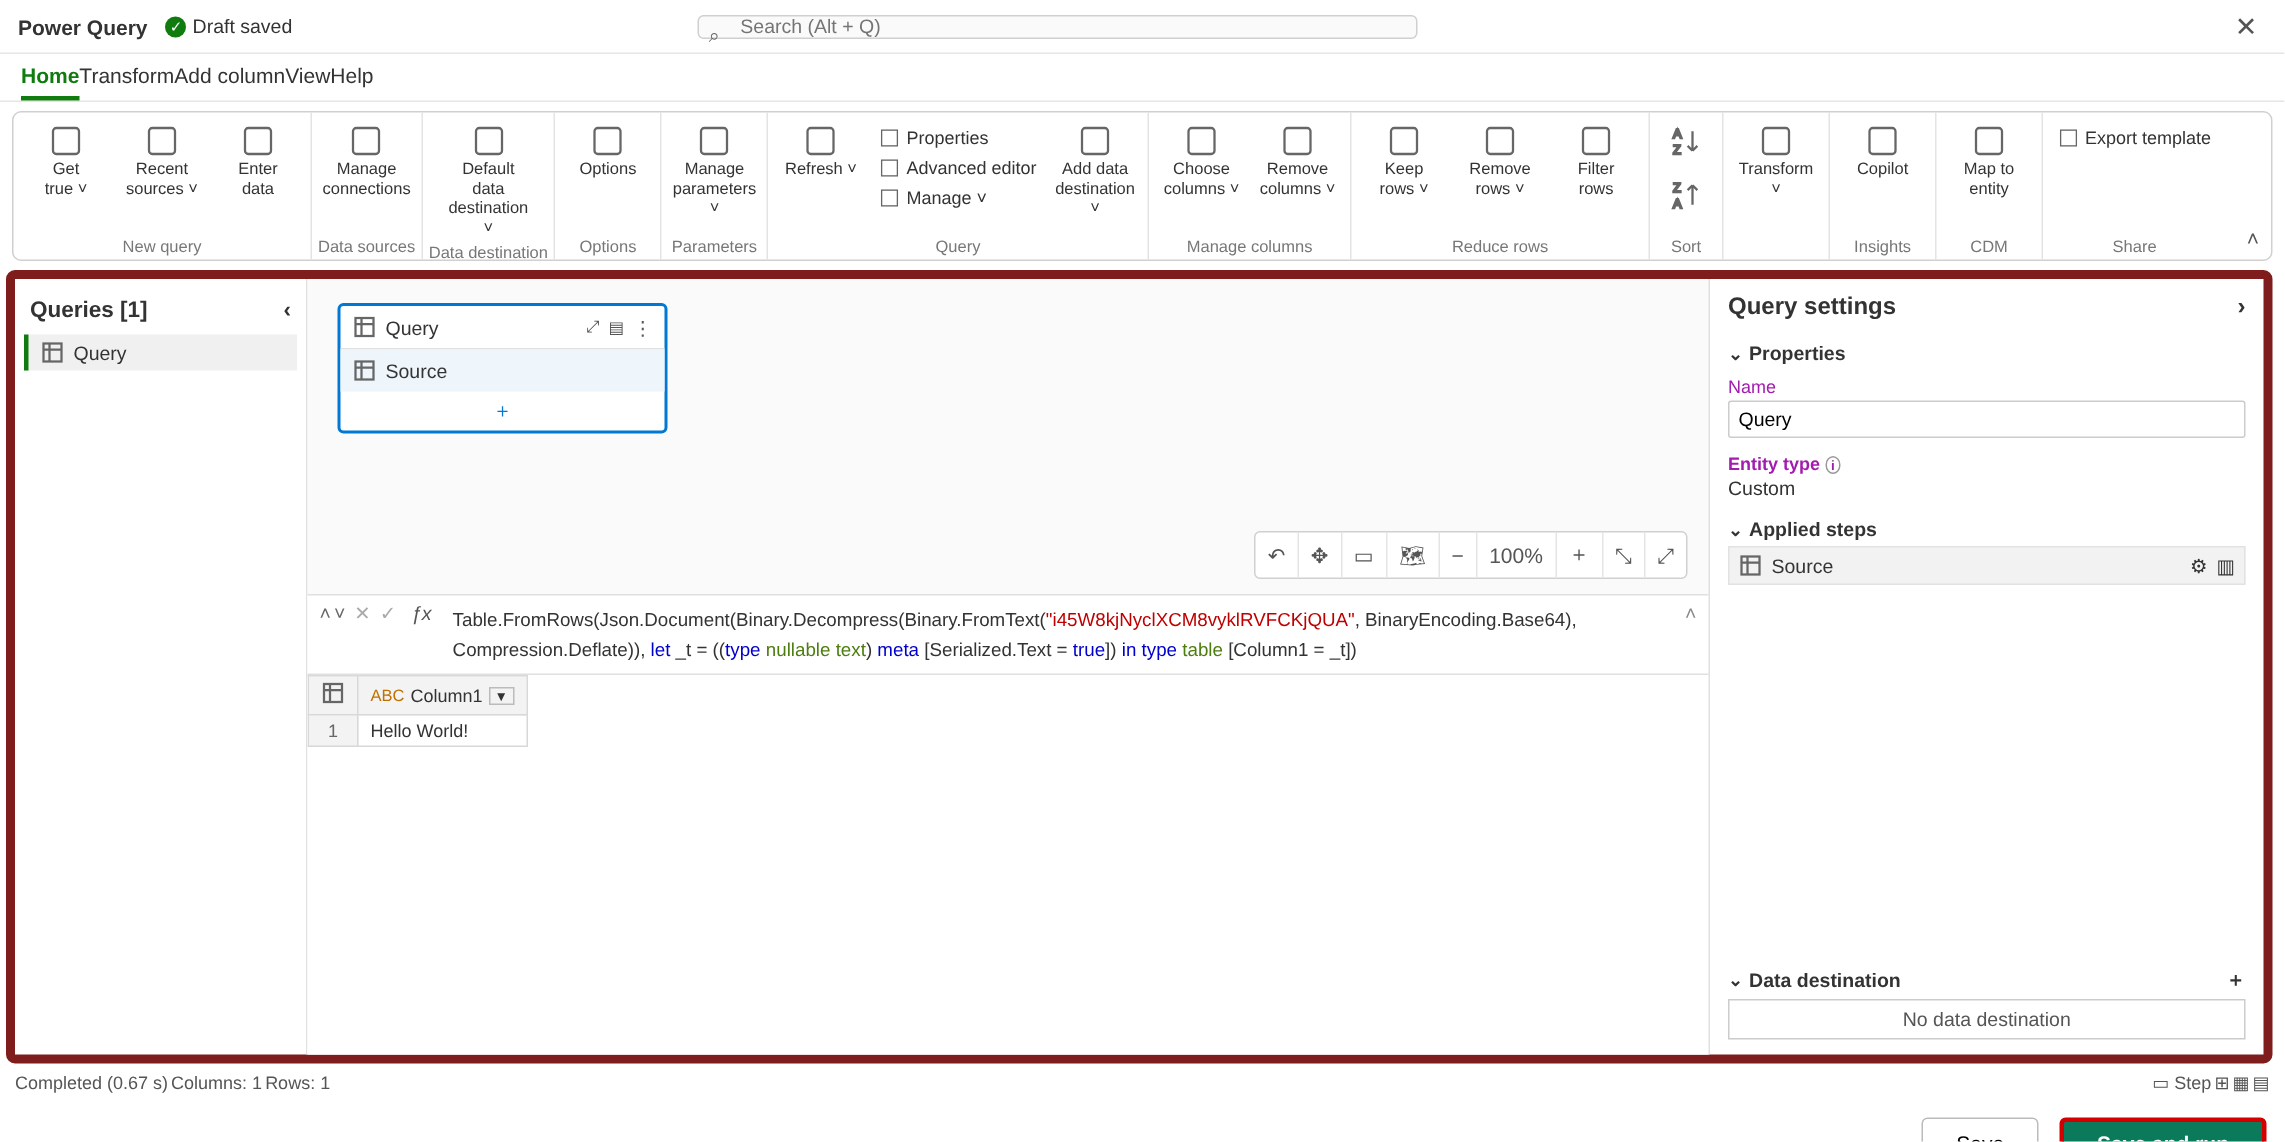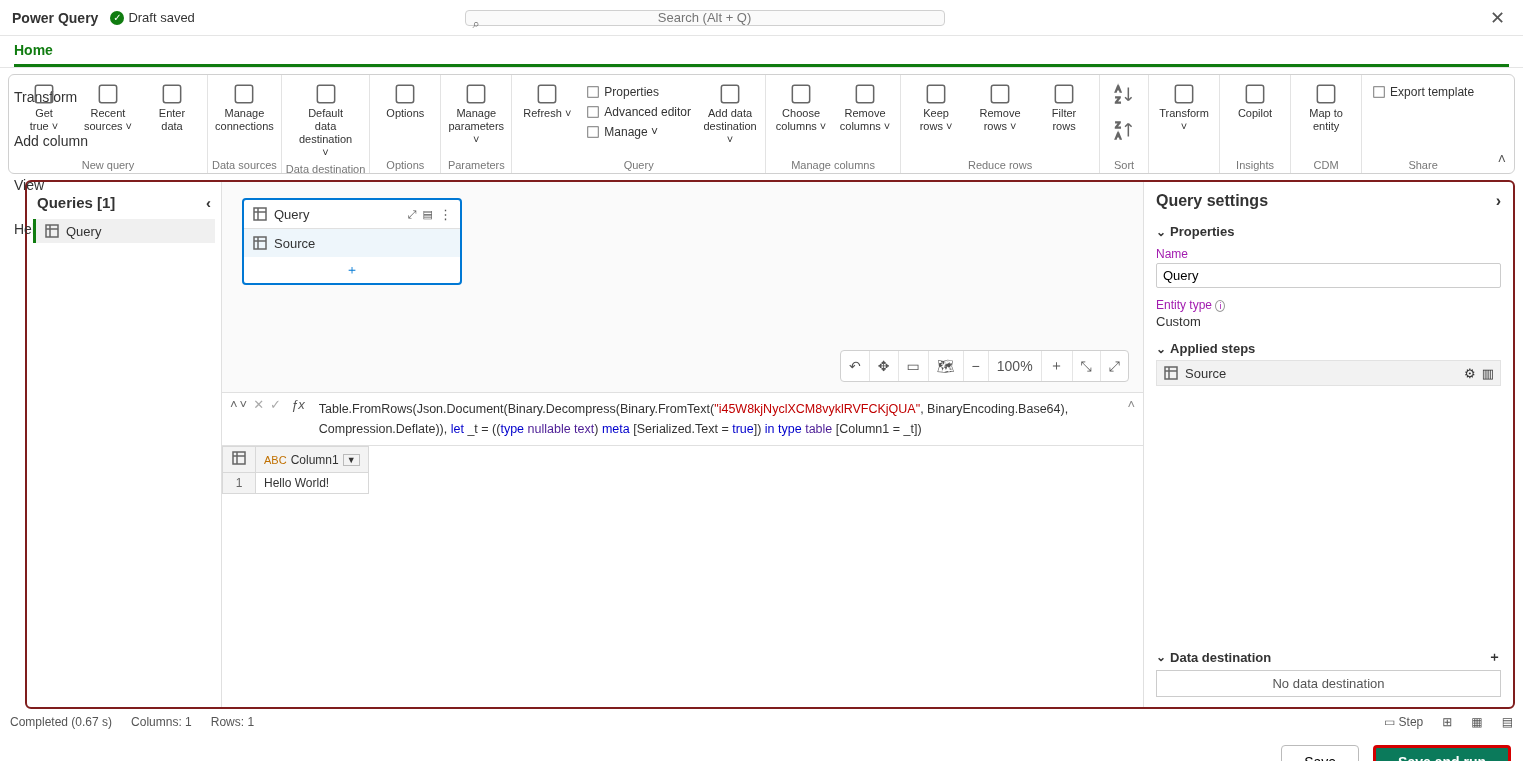--- a/index.html
+++ b/index.html
@@ -3,81 +3,81 @@
 <meta charset="utf-8">
 <style>
 * { box-sizing: border-box; margin: 0; padding: 0; font-family: "Segoe UI", Arial, sans-serif; }
 body { width: 1523px; height: 761px; background: #fff; font-size: 13px; color: #333; overflow: hidden; }
 
 .titlebar { display: flex; align-items: center; height: 36px; padding: 0 12px; border-bottom: 1px solid #e5e5e5; }
 .titlebar .app-title { font-weight: 600; font-size: 14px; margin-right: 12px; }
 .titlebar .status { display: flex; align-items: center; gap:4px; font-size: 13px; color:#333; }
 .titlebar .status .check { width:14px; height:14px; border-radius:50%; background:#107c10; color:#fff; display:flex; align-items:center; justify-content:center; font-size:10px; }
 .titlebar .search-wrap { margin:0 auto; }
-.titlebar .search { width:480px; height:16px; border:1px solid #d0d0d0; border-radius:4px; background:#fafafa; padding:0 28px; font-size:13px;text-align:center; }
+.titlebar .search { width:480px; height:16px; border:1px solid #d0d0d0; border-radius:4px; background:#fafafa; padding:0 28px; font-size:13px; }
 .search-wrap { position:relative; }
 .search-wrap .sicon { position:absolute; left:8px; top:6px; color:#666; }
 .titlebar .close-x { margin-left:auto; font-size:18px; color:#555; cursor:pointer; padding:0 6px; }
 
-.tabs { display:flex; gap:22px; padding:6px 14px 0; border-bottom:1px solid #e5e5e5; height:32px;flex-direction:column; }
+.tabs { display:flex; padding:6px 14px 0; border-bottom:1px solid #e5e5e5; height:32px; }
 .tabs .tab { font-size:14px; padding-bottom:6px; cursor:pointer; }
 .tabs .tab.active { color:#107c10; border-bottom:3px solid #107c10; font-weight:600; }
 
 .ribbon { display:flex; border:1px solid #d0d0d0; margin:6px 8px; border-radius:6px; height:100px; position:relative; }
 .ribbon .group { display:flex; flex-direction:column; align-items:center; border-right:1px solid #e3e3e3; padding:4px 4px 2px; }
 .ribbon .group:last-of-type { border-right:none; }
 .ribbon .buttons { display:flex; gap:2px; }
 .ribbon .rbtn { display:flex; flex-direction:column; align-items:center; justify-content:flex-start; width:62px; padding:2px 2px; cursor:pointer; border-radius:3px; }
 .ribbon .rbtn.narrow { width:48px; }
 .ribbon .rbtn svg { width:26px; height:26px; stroke:#666; fill:none; stroke-width:1.4; }
 .ribbon .rbtn .lbl { font-size:11px; line-height:13px; text-align:center; color:#333; white-space:pre-line;}
 .ribbon .group-label { font-size:11px; color:#777; text-align:center; margin-top:auto; padding-top:2px; }
 .ribbon .minibtns { display:flex; flex-direction:column; gap:2px; justify-content:flex-start; padding-top:4px;}
 .ribbon .minibtn { display:flex; align-items:center; gap:4px; font-size:12px; padding:2px 6px; cursor:pointer; border-radius:3px; }
 .ribbon .minibtn svg { width:14px; height:14px; stroke:#666; fill:none; }
 .ribbon .collapse { position:absolute; right:8px; bottom:6px; cursor:pointer; font-size:14px; color:#555;}
 
-.main { display:flex; height:calc(761px - 36px - 32px - 112px - 52px); margin:0 8px 0 25px; border:2px solid #7f1d1d; border-radius:6px; }
+.main { display:flex; height:calc(761px - 36px - 32px - 112px - 52px); margin:0 8px 0 4px; border:6px solid #7f1d1d; border-radius:6px; }
 .queries { width:195px; border-right:1px solid #e0e0e0; padding:8px 4px; }
 .queries .hdr { display:flex; align-items:center; justify-content:space-between; padding:4px 6px; font-weight:600; font-size:15px;}
 .queries .item { display:flex; align-items:center; gap:6px; padding:4px 8px; margin:4px 2px; background:#f0f0f0; border-left:3px solid #107c10; cursor:pointer; font-size:13px;}
 .center { flex:1; display:flex; flex-direction:column; background:#fafafa; }
 .diagram { flex:0 0 210px; position:relative; padding:16px 20px; }
 .qcard { width:220px; border:2px solid #0078d4; border-radius:4px; background:#fff; position:absolute; left:20px; top:16px;}
 .qcard .qhdr { display:flex; align-items:center; gap:6px; padding:6px 8px; border-bottom:1px solid #e0e0e0; font-size:13px;}
 .qcard .qhdr .spacer { flex:1; }
 .qcard .step { display:flex; align-items:center; gap:6px; padding:6px 8px; background:#eef6fb; font-size:13px;}
 .qcard .addrow { text-align:center; color:#0078d4; padding:4px; cursor:pointer;}
 .diagram .toolbar { position:absolute; right:14px; bottom:10px; display:flex; border:1px solid #d0d0d0; border-radius:4px; background:#fff; height:32px; align-items:center;}
 .diagram .toolbar .tb { padding:0 8px; color:#555; cursor:pointer; font-size:14px; border-right:1px solid #e5e5e5; display:flex; align-items:center; height:100%;}
 .diagram .toolbar .tb:last-child { border-right:none;}
 .formulabar { display:flex; align-items:flex-start; background:#fff; border-top:1px solid #e0e0e0; border-bottom:1px solid #e0e0e0; padding:4px 8px; gap:6px; }
 .formulabar .nav { display:flex; gap:2px; color:#666;}
 .formulabar .fx { font-style:italic; color:#555; padding:0 4px;}
 .formulabar .code { flex:1; font-family:Consolas,monospace; font-size:12.5px; line-height:20px; white-space:pre-wrap; padding:2px 4px;}
 .code .kw { color:#0000cc;}
 .code .str { color:#c00000;}
-.code .np { color:#4c1d95;}
+.code .np { color:#4d7c0f;}
 .grid { flex:1; background:#fff; font-size:12px; overflow:hidden; }
 .grid table { border-collapse:collapse; }
 .grid th, .grid td { border:1px solid #d8d8d8; padding:3px 8px; text-align:left; }
 .grid th { background:#f3f3f3; font-weight:400;}
 .grid .rownum { background:#f3f3f3; width:28px; text-align:center; color:#666;}
 .grid .colhdr { display:flex; align-items:center; gap:4px;justify-content:flex-end;}
 
 .settings { width:370px; border-left:1px solid #e0e0e0; padding:10px 12px; display:flex; flex-direction:column; }
 .settings .shdr { display:flex; justify-content:space-between; align-items:flex-end; font-size:16px; font-weight:600; margin-bottom:8px;}
 .settings .sect { font-size:13px; font-weight:600; margin:6px 0 4px; display:flex; align-items:center; gap:4px;}
 .settings .sect::before { content:"⌄"; font-size:12px;}
 .settings .lbl { font-size:12px; color:#a21caf; margin:4px 0 2px;}
 .settings input[type=text]{ width:100%; border:1px solid #ccc; border-radius:2px; padding:4px 6px; font-size:13px;}
 .settings .stepitem { display:flex; align-items:center; gap:6px; padding:4px 6px; background:#f2f2f2; border:1px solid #e2e2e2; font-size:13px;}
 .settings .destbox { border:1px solid #ccc; text-align:center; padding:5px; font-size:13px; color:#555;}
 
-.statusbar { display:flex; align-items:center; height:26px; padding:0 10px; font-size:12px; color:#555; gap:19px;}
+.statusbar { display:flex; align-items:center; height:26px; padding:0 10px; font-size:12px; color:#555; gap:2px;}
 .statusbar .spacer{flex:1;}
 .footerbtns { display:flex; justify-content:flex-end; gap:14px; padding:10px 12px;}
 .footerbtns button { height:34px; padding:0 22px; border-radius:4px; border:1px solid #bbb; background:#fff; font-size:14px; cursor:pointer;}
 .footerbtns .primary { background:#0b7a5b; color:#fff; border:3px solid #d40000; font-weight:600;}
 svg.ico { width:16px; height:16px; stroke:#666; fill:none; stroke-width:1.5;}
 </style>
 </head>
 <body>
 
 <div class="titlebar">
@@ -423,21 +423,21 @@
   <div class="settings">
     <div class="shdr">
       <span>Query settings</span>
       <span>›</span>
     </div>
     <div class="sect">
         <span>Properties</span>
       </div>
     <div class="lbl">Name</div>
     <input type="text" value="Query" style="">
-    <div class="lbl" style="margin-top:10px;"><span>Entity type</span> <span style="border:1px solid #999;border-radius:50%;font-size:9px;padding:0 3px;">i</span></div>
+    <div class="lbl" style="margin-top:10px;font-weight:bold;"><span>Entity type</span> <span style="border:1px solid #999;border-radius:50%;font-size:9px;padding:0 3px;">i</span></div>
     <div>Custom</div>
     <div class="sect" style="margin-top:12px;">
         <span>Applied steps</span>
       </div>
     <div class="stepitem">
       <svg class="ico">
           <rect x="2" y="2" width="12" height="12"></rect>
           <line x1="2" y1="6" x2="14" y2="6"></line>
           <line x1="6" y1="2" x2="6" y2="14"></line>
         </svg>

